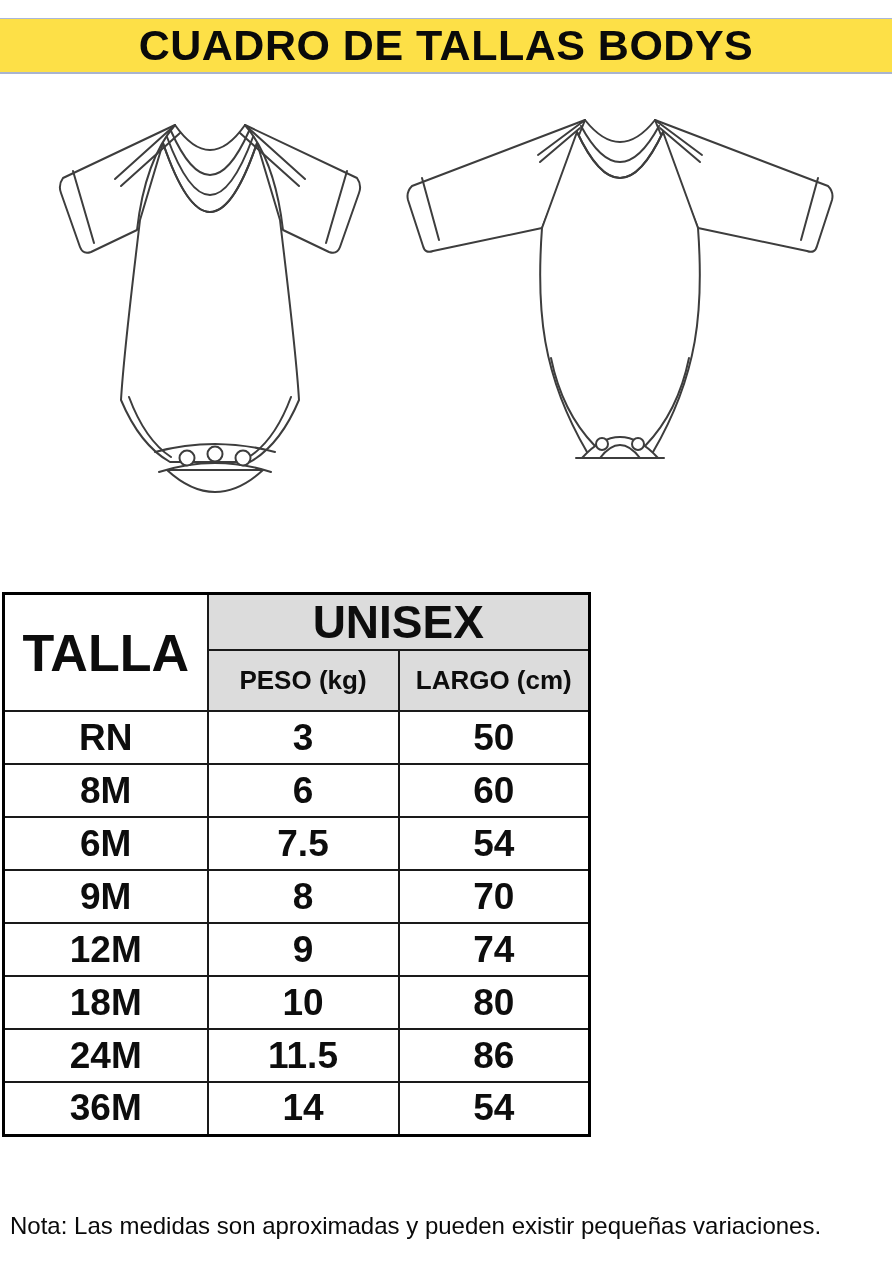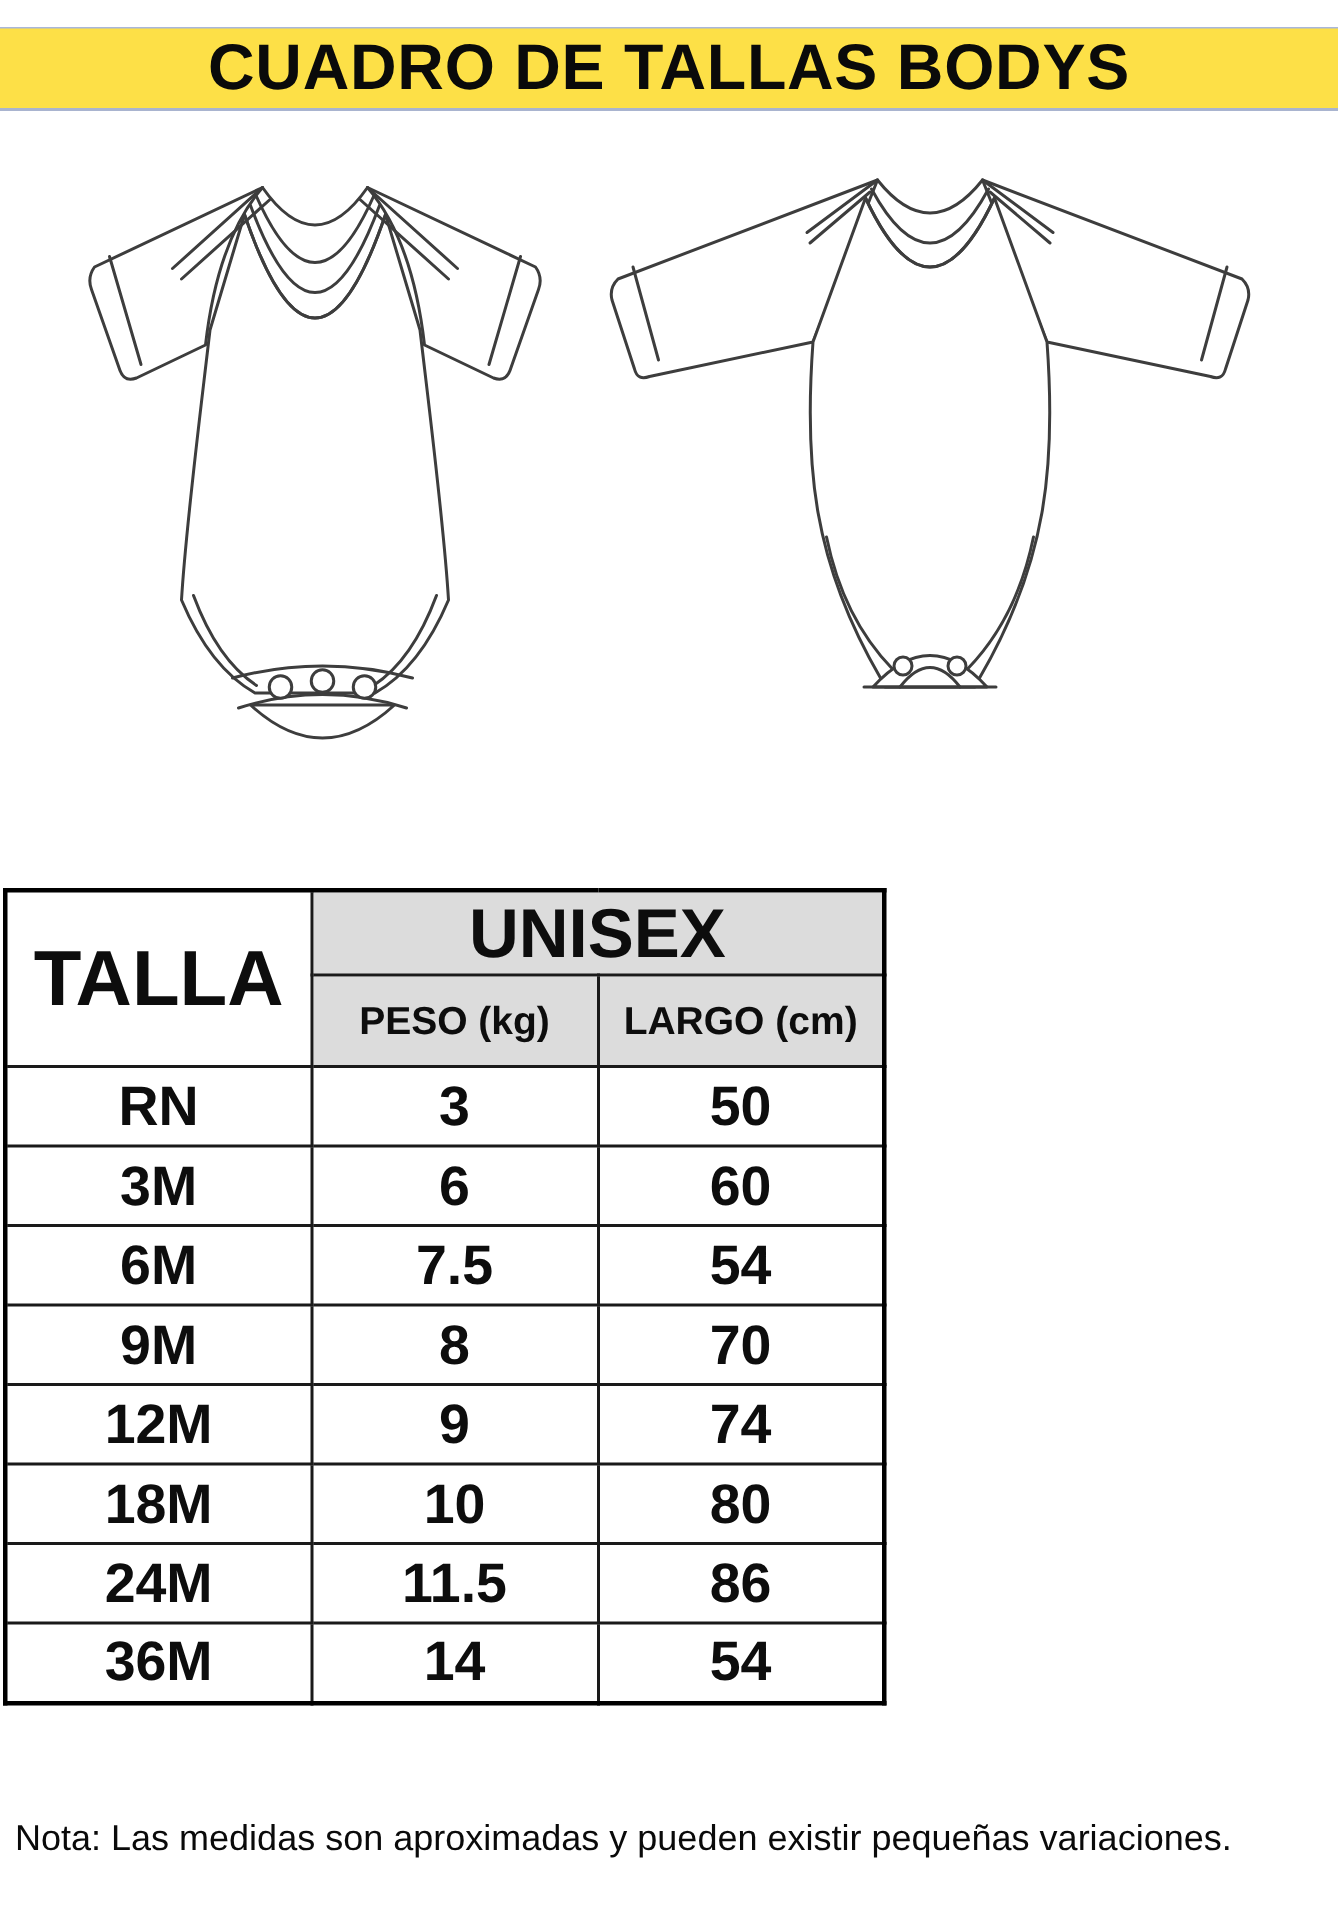--- a/index.html
+++ b/index.html
@@ -149,21 +149,21 @@
       <th class="sub-head">LARGO (cm)</th>
     </tr>
   </thead>
   <tbody>
     <tr>
       <td>RN</td>
       <td>3</td>
       <td>50</td>
     </tr>
     <tr>
-      <td>3M</td>
+      <td>8M</td>
       <td>6</td>
       <td>60</td>
     </tr>
     <tr>
       <td>6M</td>
       <td>7.5</td>
       <td>54</td>
     </tr>
     <tr>
       <td>9M</td>

